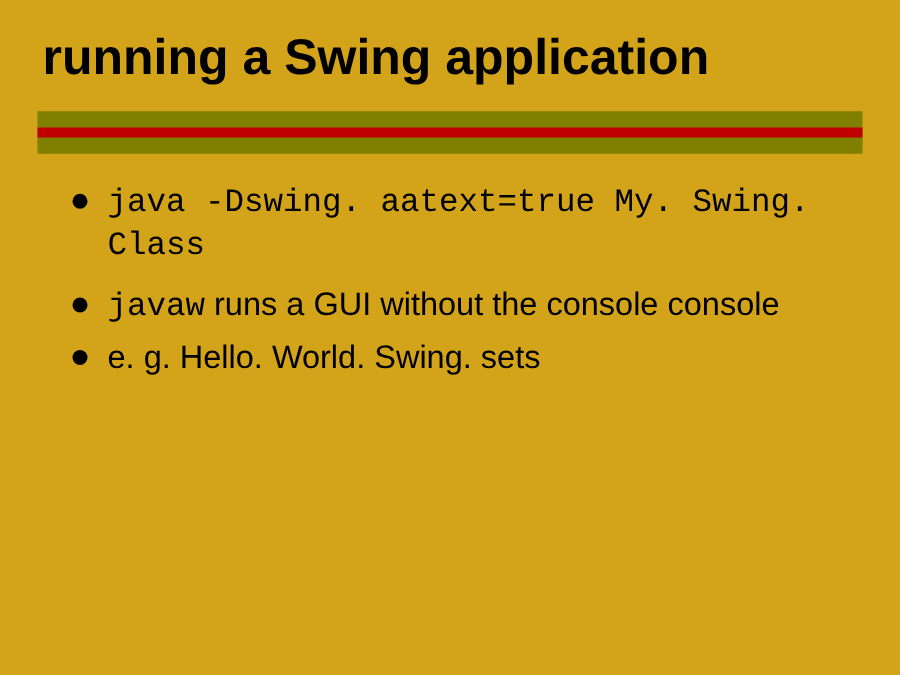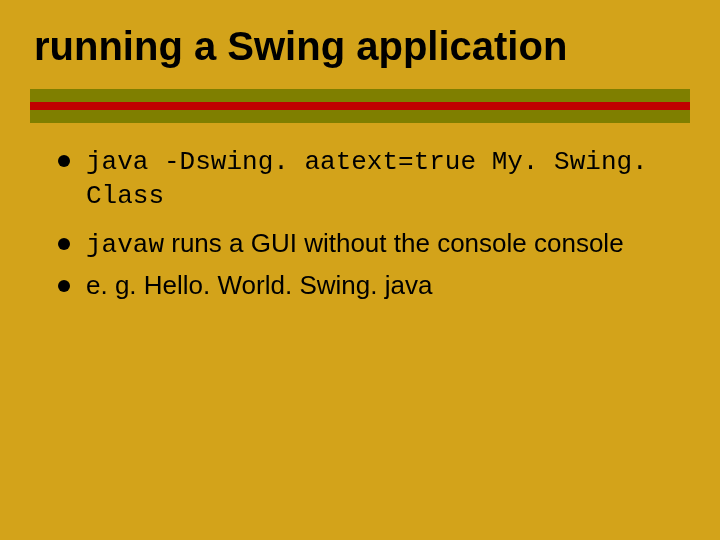--- a/index.html
+++ b/index.html
@@ -116,18 +116,18 @@
       <li>
         <span class="code">java -Dswing. aatext=true My. Swing. Class</span>
       </li>
 
       <div class="spacer"></div>
 
       <li class="b2">
         <span class="code">javaw</span><span> runs a GUI without the console console</span>
       </li>
 
-      <li>e. g. Hello. World. Swing. java</li>
+      <li>e. g. Hello. World. Swing. sets</li>
 
     </ul>
   </div>
 
 </div>
 
 </body></html>

